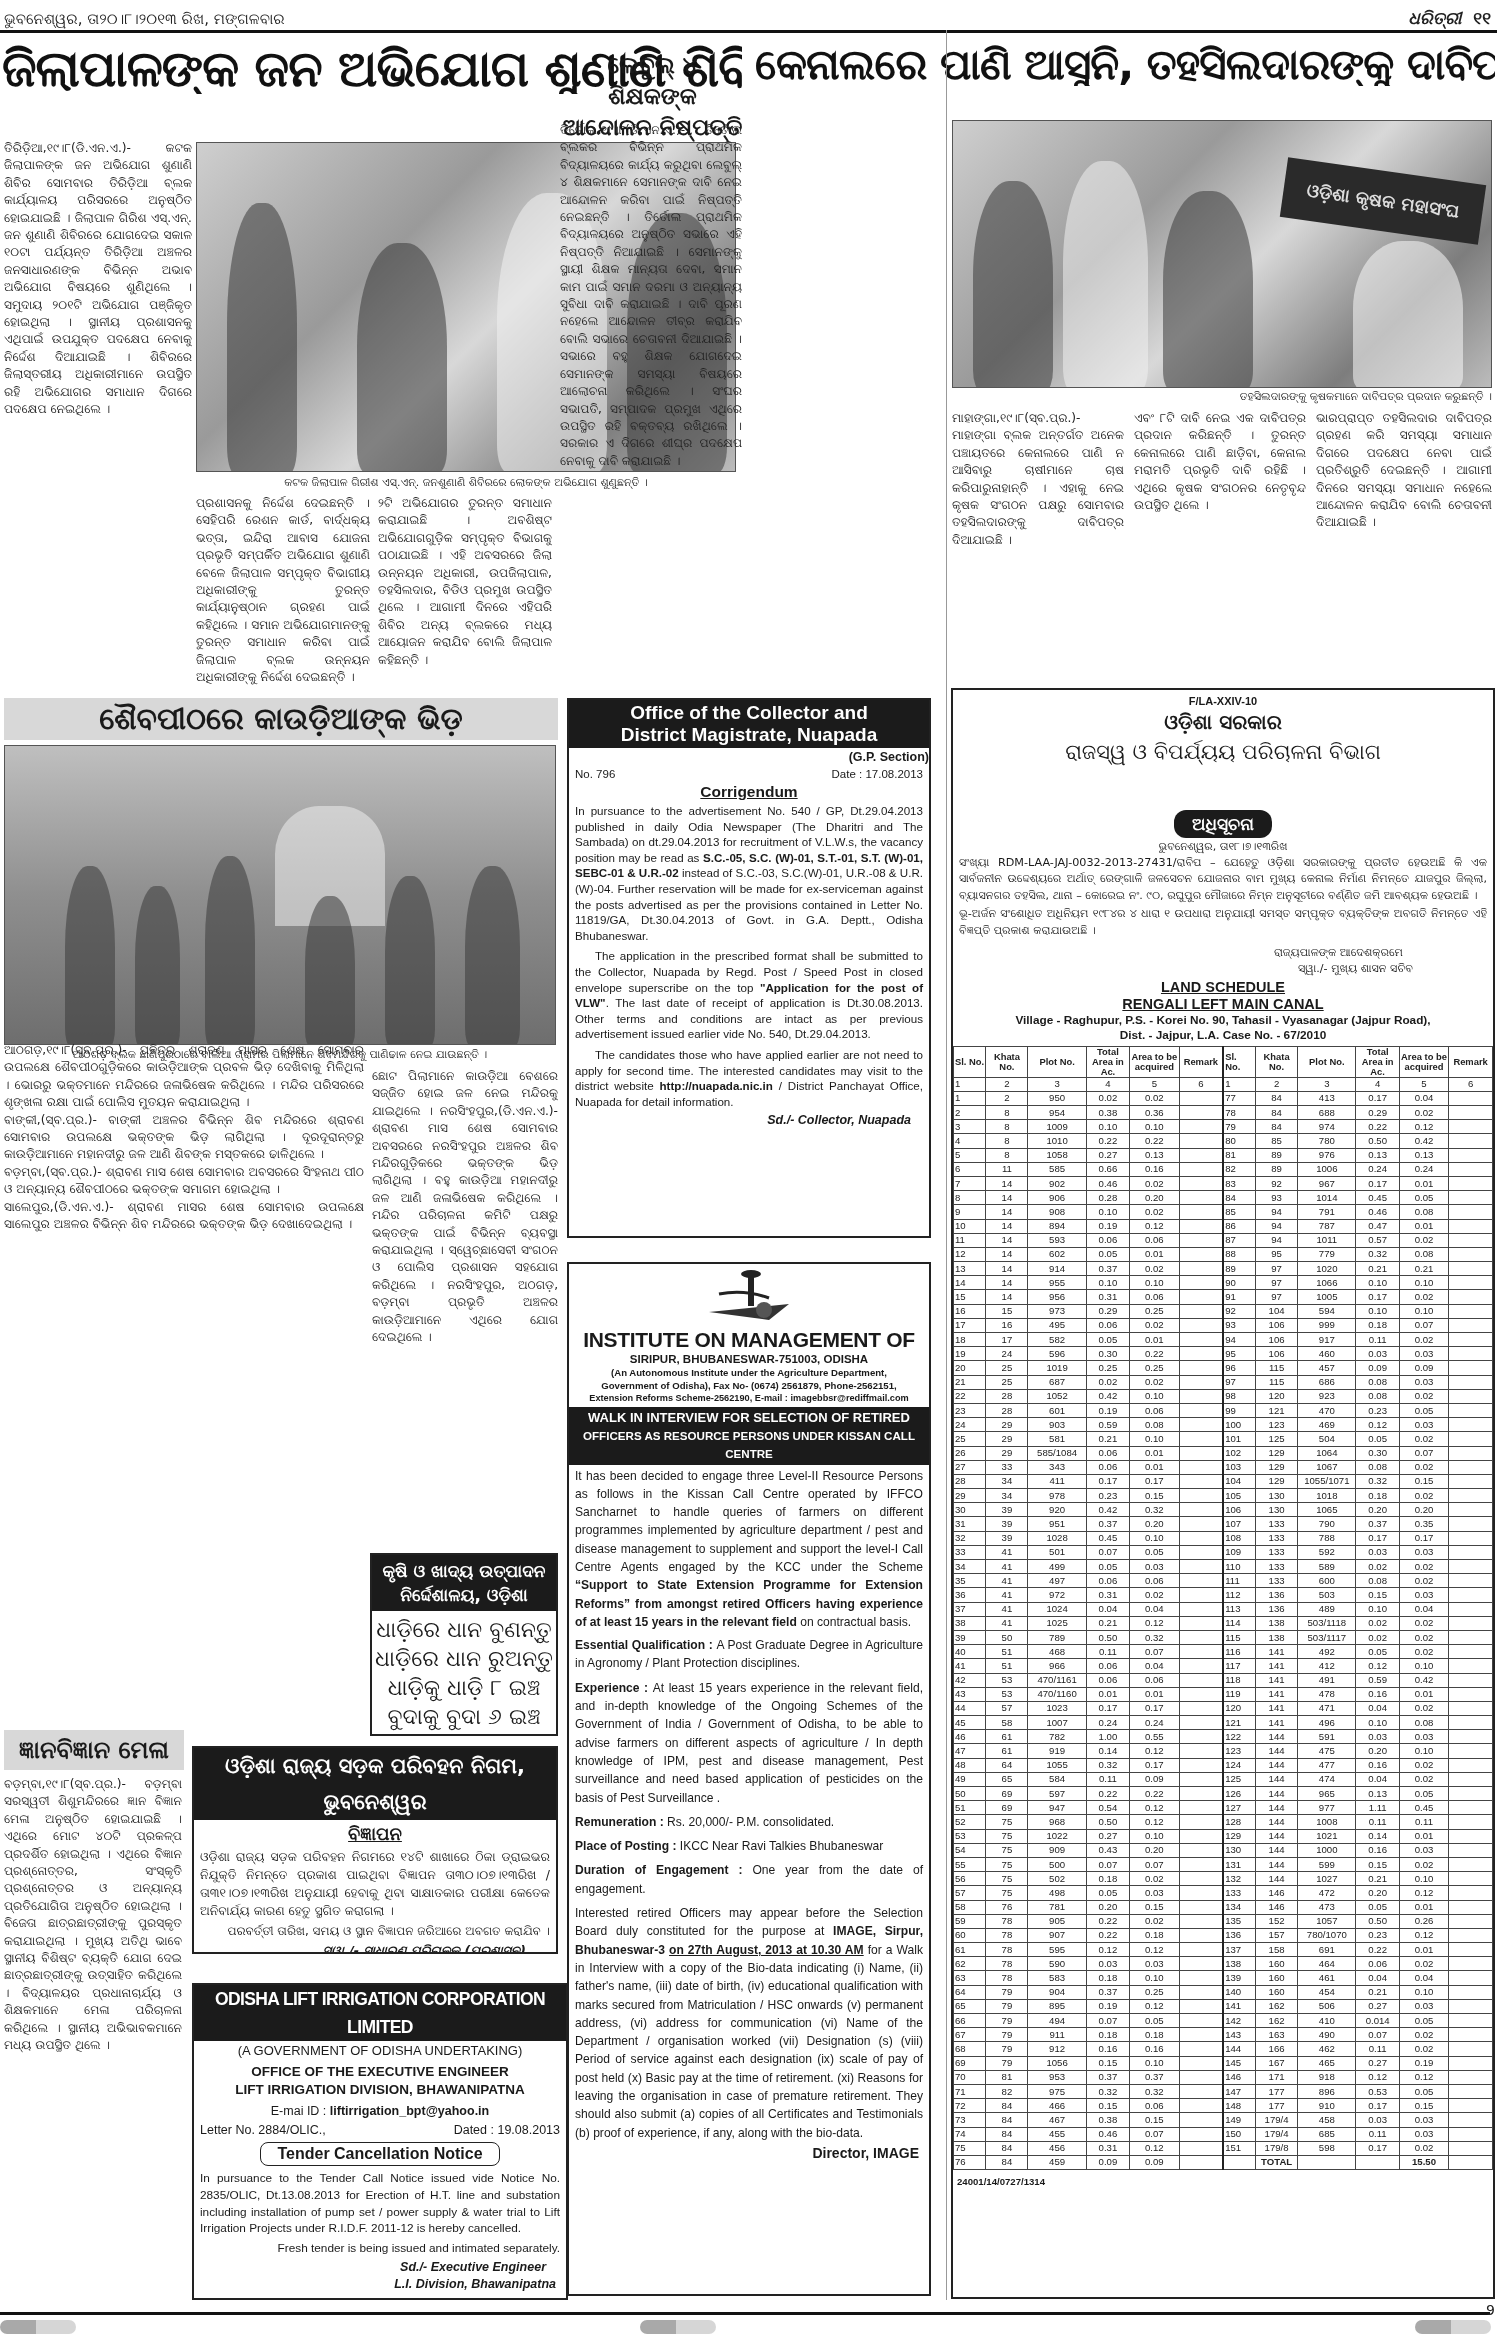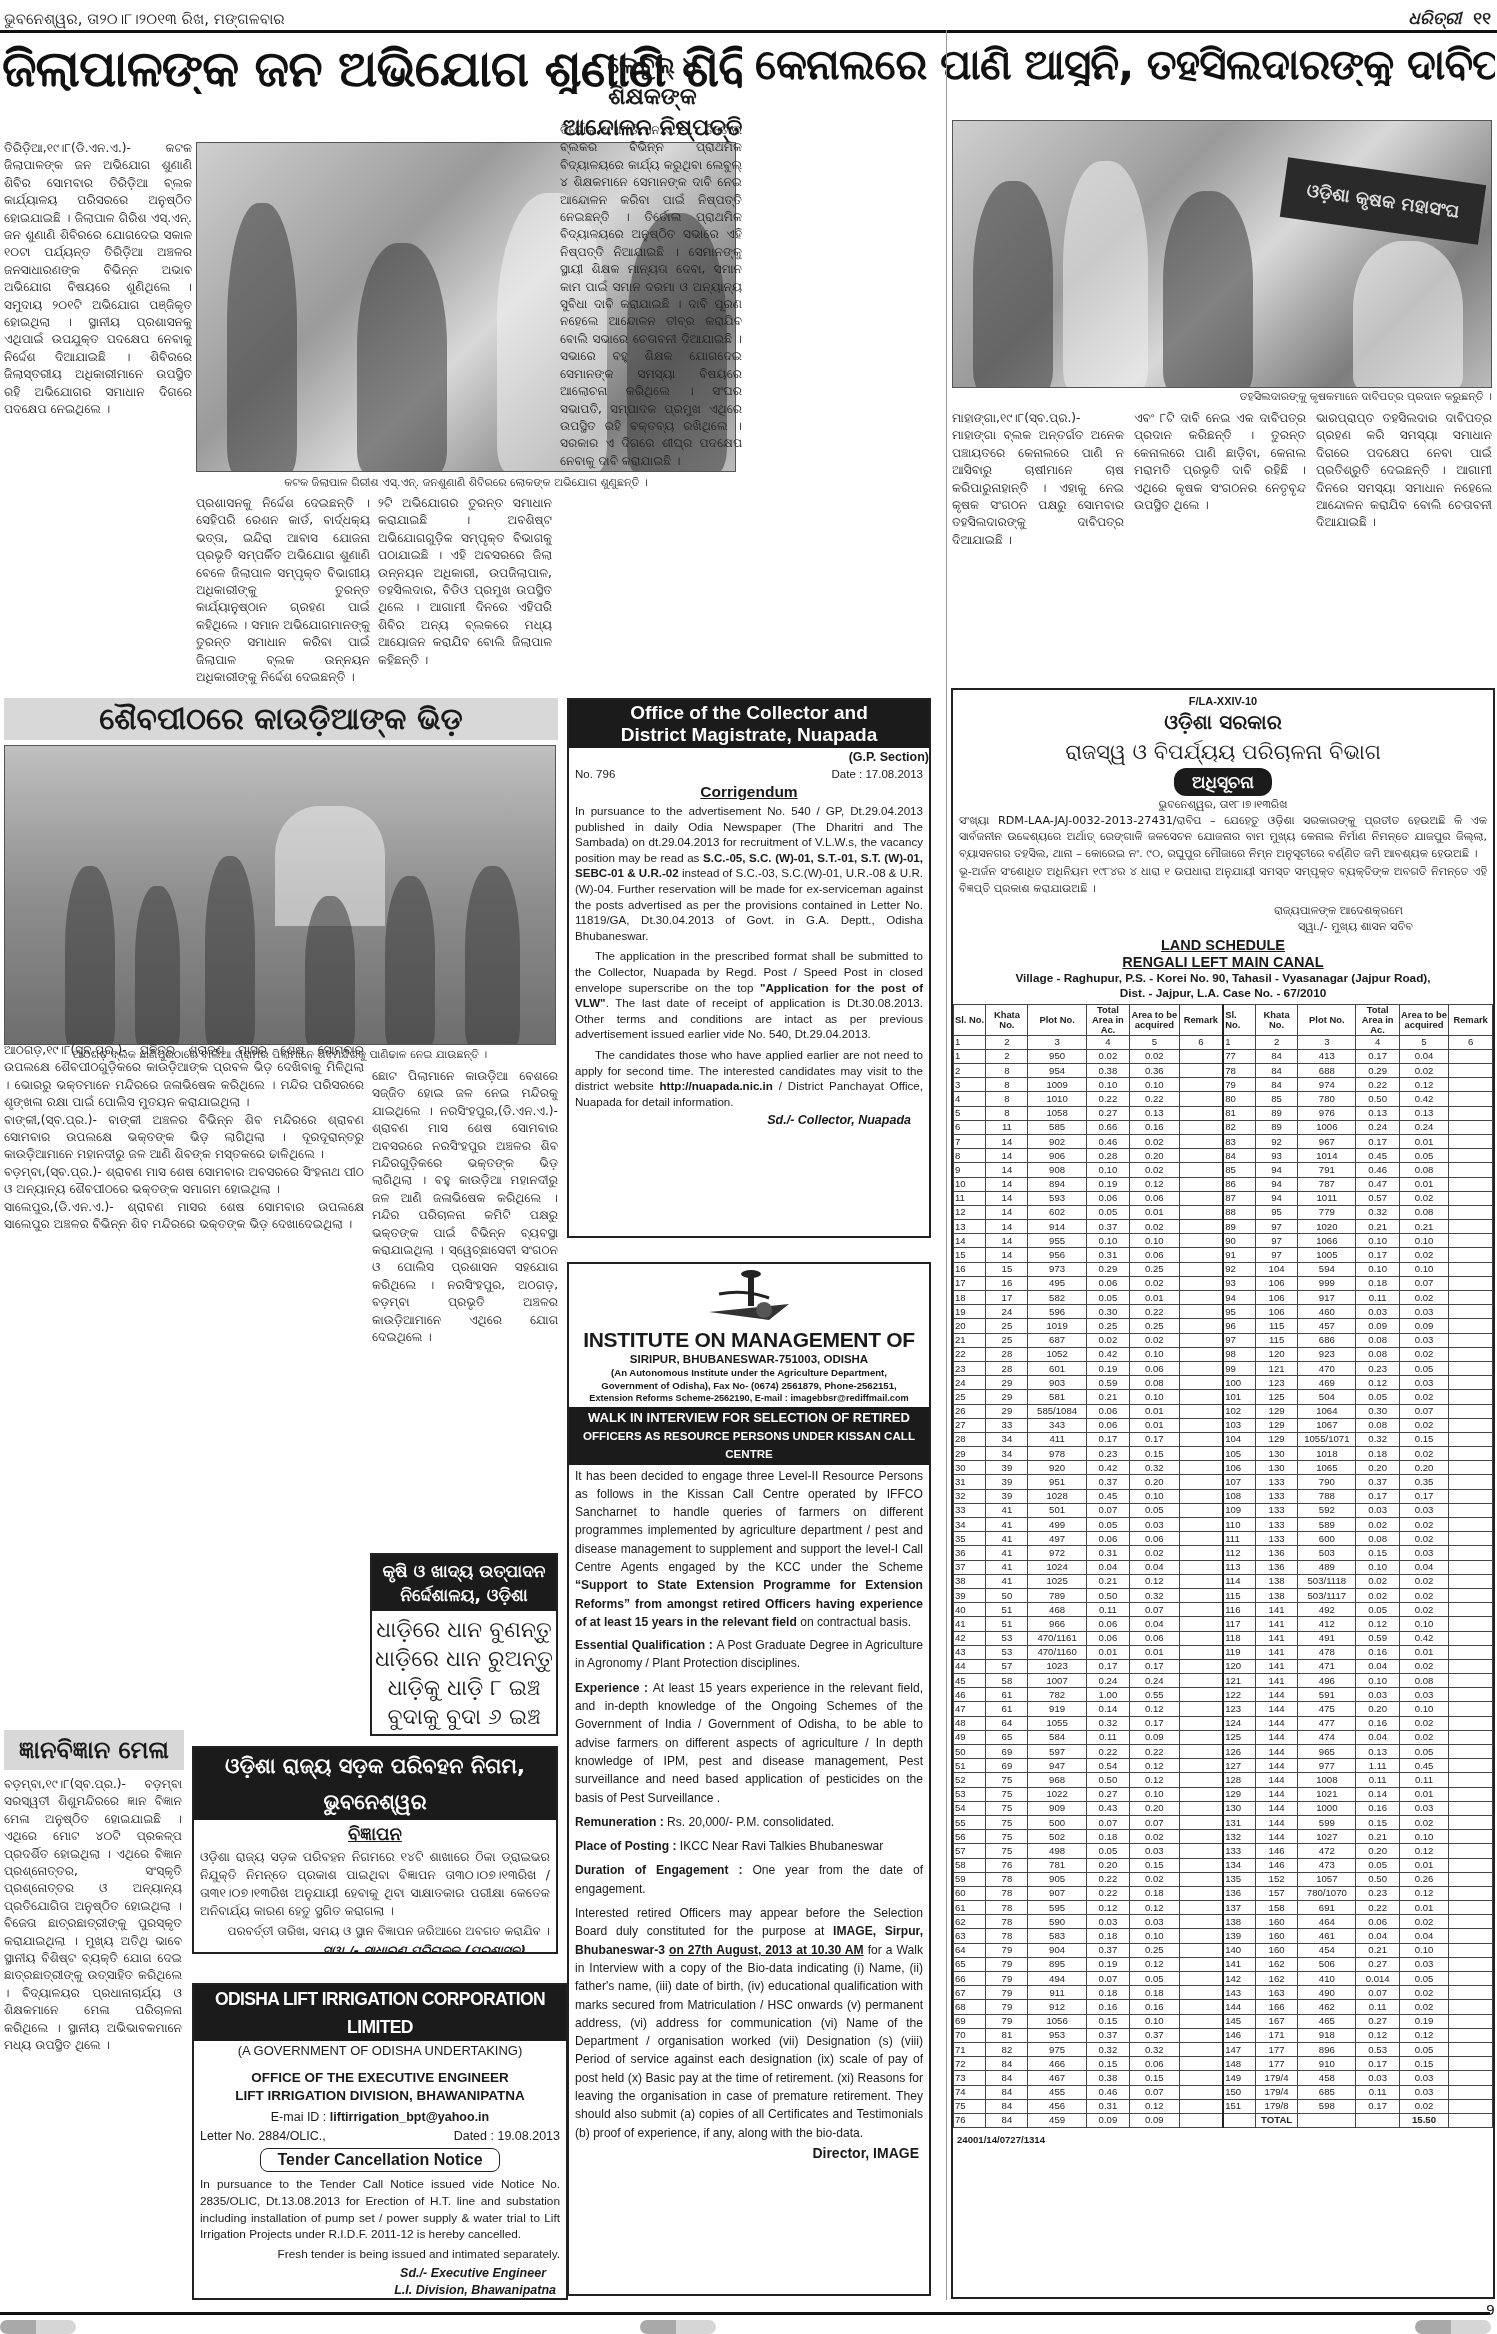--- a/index.html
+++ b/index.html
@@ -103,21 +103,21 @@
   <div style="text-align:center;font-size:18px;font-weight:bold;text-decoration:underline;line-height:28px;">ବିଜ୍ଞାପନ</div>
   <div style="font-size:12.4px;line-height:18px;padding:0 6px;text-align:justify;">ଓଡ଼ିଶା ରାଜ୍ୟ ସଡ଼କ ପରିବହନ ନିଗମରେ ୧୪ଟି ଶାଖାରେ ଠିକା ଡ୍ରାଇଭର ନିଯୁକ୍ତି ନିମନ୍ତେ ପ୍ରକାଶ ପାଇଥିବା ବିଜ୍ଞାପନ ତା୩୦।୦୭।୧୩ରିଖ / ତା୩୧।୦୭।୧୩ରିଖ ଅନୁଯାୟୀ ହେବାକୁ ଥିବା ସାକ୍ଷାତକାର ପରୀକ୍ଷା କେତେକ ଅନିବାର୍ଯ୍ୟ କାରଣ ହେତୁ ସ୍ଥଗିତ କରାଗଲା ।</div>
   <div style="font-size:12px;line-height:18px;padding:2px 6px;text-align:right;">ପରବର୍ତ୍ତୀ ତାରିଖ, ସମୟ ଓ ସ୍ଥାନ ବିଜ୍ଞାପନ ଜରିଆରେ ଅବଗତ କରାଯିବ ।</div>
   <div style="font-size:13px;font-style:italic;font-weight:bold;line-height:17px;text-align:right;padding-right:30px;">ସ୍ୱା./- ସାଧାରଣ ପରିଚାଳକ (ପ୍ରଶାସନ)</div>
 
 </div>
 
 <div class="abs box en" style="left:192px;top:1983px;width:376px;height:317px;">
   <div class="blackbar" style="font-size:17.5px;line-height:28px;letter-spacing:-.6px;">ODISHA LIFT IRRIGATION CORPORATION LIMITED</div>
   <div style="text-align:center;font-size:13px;line-height:20px;">(A GOVERNMENT OF ODISHA UNDERTAKING)</div>
-  <div style="text-align:center;font-size:13.5px;font-weight:bold;line-height:18px;margin-top:8px;">OFFICE OF THE EXECUTIVE ENGINEER</div>
+  <div style="text-align:center;font-size:13.5px;font-weight:bold;line-height:18px;margin-top:2px;">OFFICE OF THE EXECUTIVE ENGINEER</div>
   <div style="text-align:center;font-size:13.5px;font-weight:bold;line-height:18px;">LIFT IRRIGATION DIVISION, BHAWANIPATNA</div>
   <div style="text-align:center;font-size:12.5px;line-height:20px;margin-top:2px;">
     <span>E-mai ID : </span><b>liftirrigation_bpt@yahoo.in</b>
   </div>
   <div style="display:flex;justify-content:space-between;font-size:12.5px;line-height:18px;padding:0 6px;">
     <span>Letter No. 2884/OLIC.,</span>
     <span>Dated : 19.08.2013</span>
   </div>
   <div style="margin:3px auto 2px;width:240px;border:1.5px solid #222;border-radius:8px;text-align:center;font-size:16px;font-weight:bold;line-height:22px;">Tender Cancellation Notice</div>
   <div style="font-size:11.8px;line-height:16.8px;padding:2px 6px;text-align:justify;">In pursuance to the Tender Call Notice issued vide Notice No. 2835/OLIC, Dt.13.08.2013 for Erection of H.T. line and substation including installation of pump set / power supply &amp; water trial to Lift Irrigation Projects under R.I.D.F. 2011-12 is hereby cancelled.</div>
@@ -190,21 +190,21 @@
     <span>Interested retired Officers may appear before the Selection Board duly constituted for the purpose at </span><b>IMAGE, Sirpur, Bhubaneswar-3 </b><b style="text-decoration:underline;">on 27th August, 2013 at 10.30 AM</b><span> for a Walk in Interview with a copy of the Bio-data indicating (i) Name, (ii) father's name, (iii) date of birth, (iv) educational qualification with marks secured from Matriculation / HSC onwards (v) permanent address, (vi) address for communication (vi) Name of the Department / organisation worked (vii) Designation (s) (viii) Period of service against each designation (ix) scale of pay of post held (x) Basic pay at the time of retirement. (xi) Reasons for leaving the organisation in case of premature retirement. They should also submit (a) copies of all Certificates and Testimonials (b) proof of experience, if any, along with the bio-data.</span>
   </div>
   <div style="font-size:14px;font-weight:bold;text-align:right;padding-right:10px;line-height:16px;">Director, IMAGE</div>
 </div>
 
 <div class="abs box" style="left:951px;top:688px;width:544px;height:1611px;border-width:2px;">
   <div class="en" style="text-align:center;font-size:11px;font-weight:bold;line-height:14px;margin-top:4px;">F/LA-XXIV-10</div>
   <div style="text-align:center;font-size:20px;font-weight:bold;line-height:28px;">ଓଡ଼ିଶା ସରକାର</div>
   <div style="text-align:center;font-size:21px;line-height:32px;">ରାଜସ୍ୱ ଓ ବିପର୍ଯ୍ୟୟ ପରିଚାଳନା ବିଭାଗ</div>
   <div style="text-align:center;">
-    <span style="display:inline-block;background:#1b1b1b;color:#fff;border-radius:12px;padding:0 18px;font-size:17px;font-weight:bold;line-height:28px;">ଅଧିସୂଚନା</span>
+    <span style="display:inline-block;background:#1b1b1b;color:#fff;border-radius:12px;padding:0 18px;font-size:17px;font-weight:bold;line-height:28px;margin-top:42px;">ଅଧିସୂଚନା</span>
   </div>
   <div style="text-align:center;font-size:11px;line-height:17px;">ଭୁବନେଶ୍ୱର, ତା୧୮।୭।୧୩ରିଖ</div>
   <div style="font-size:11.2px;line-height:16.4px;padding:0 6px;text-align:justify;">ସଂଖ୍ୟା RDM-LAA-JAJ-0032-2013-27431/ରାବିପ – ଯେହେତୁ ଓଡ଼ିଶା ସରକାରଙ୍କୁ ପ୍ରତୀତ ହେଉଅଛି କି ଏକ ସାର୍ବଜନୀନ ଉଦ୍ଦେଶ୍ୟରେ ଅର୍ଥାତ୍ ରେଙ୍ଗାଳି ଜଳସେଚନ ଯୋଜନାର ବାମ ମୁଖ୍ୟ କେନାଲ ନିର୍ମାଣ ନିମନ୍ତେ ଯାଜପୁର ଜିଲ୍ଲା, ବ୍ୟାସନଗର ତହସିଲ, ଥାନା – କୋରେଇ ନଂ. ୯୦, ରଘୁପୁର ମୌଜାରେ ନିମ୍ନ ଅନୁସୂଚୀରେ ବର୍ଣ୍ଣିତ ଜମି ଆବଶ୍ୟକ ହେଉଅଛି ।</div>
   <div style="font-size:11.2px;line-height:16.4px;padding:2px 6px;text-align:justify;">ଭୂ-ଅର୍ଜନ ସଂଶୋଧିତ ଅଧିନିୟମ ୧୯୮୪ର ୪ ଧାରା ୧ ଉପଧାରା ଅନୁଯାୟୀ ସମସ୍ତ ସମ୍ପୃକ୍ତ ବ୍ୟକ୍ତିଙ୍କ ଅବଗତି ନିମନ୍ତେ ଏହି ବିଜ୍ଞପ୍ତି ପ୍ରକାଶ କରାଯାଉଅଛି ।</div>
   <div style="font-size:11.2px;line-height:16px;text-align:right;padding-right:90px;margin-top:4px;">ରାଜ୍ୟପାଳଙ୍କ ଆଦେଶକ୍ରମେ</div>
   <div style="font-size:11.2px;line-height:16px;text-align:right;padding-right:80px;">ସ୍ୱା./- ମୁଖ୍ୟ ଶାସନ ସଚିବ</div>
 
   <div class="en" style="text-align:center;margin-top:2px;">
     <div style="font-size:14.5px;font-weight:bold;text-decoration:underline;line-height:17px;">LAND SCHEDULE</div>
     <div style="font-size:14.5px;font-weight:bold;text-decoration:underline;line-height:17px;">RENGALI LEFT MAIN CANAL</div>

